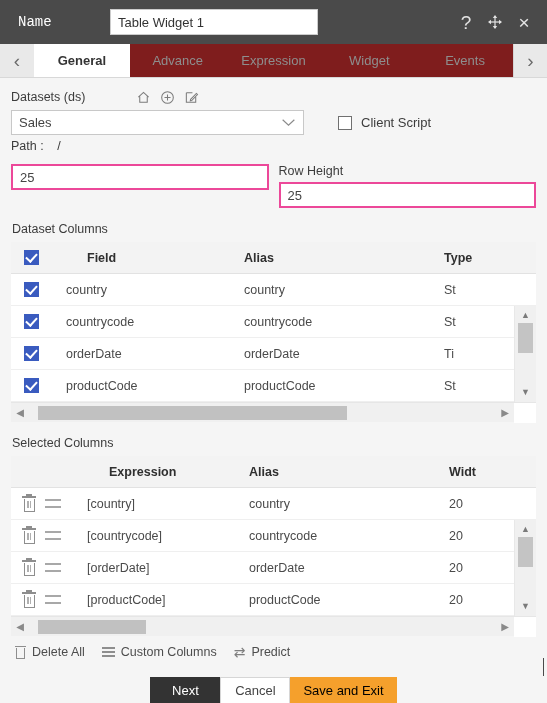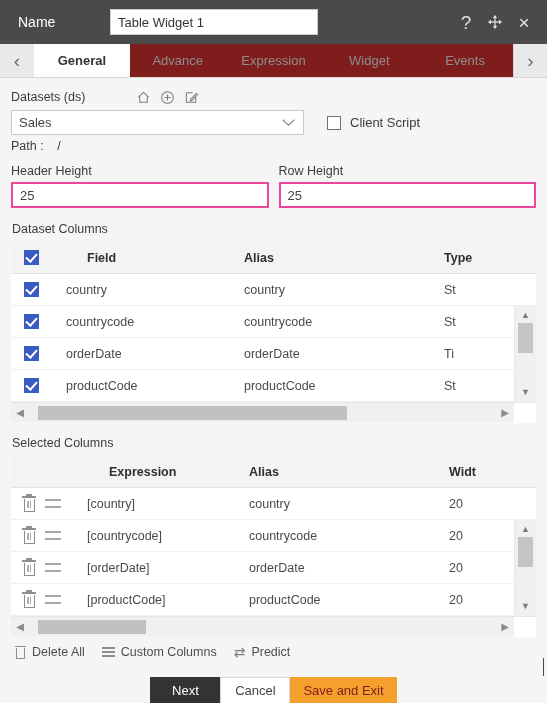--- a/index.html
+++ b/index.html
@@ -12,21 +12,21 @@
     color: #3c3c3c;
     overflow: hidden;
   }
   #app { width: 547px; height: 703px; position: relative; background:#fff; }
 
   
   .titlebar {
     height: 44px; background: #4a4a4a; display: flex; align-items: center;
     padding: 0 12px 0 18px;
   }
-  .title-label { color: #ffffff; font-size: 14px; width: 92px; flex: none; }
+  .title-label { color: #ffffff; font-size: 14px; width: 92px; flex: none; font-family: Liberation Mono, monospace; }
   .title-input {
     width: 208px; height: 26px; background: #ffffff; border: 1px solid #cccccc;
     color: #333; font-size: 13px; padding: 0 7px; font-family: "Liberation Sans", sans-serif;
     line-height: 24px;
   }
   .title-spacer { flex: 1; }
   .title-icons { display: flex; align-items: center; gap: 11px; padding-right: 2px; }
   .ticon { color: #e3e3e3; display: inline-flex; align-items: center; justify-content: center;
            width: 18px; height: 18px; cursor: pointer; }
   .ticon.help { font-size: 19px; line-height: 1; }
@@ -59,21 +59,21 @@
             display: inline-flex; align-items: center; justify-content: center; }
 
   .ds-row { display: flex; align-items: center; margin-top: 3px; }
   .select {
     width: 293px; height: 25px; background: #ffffff; border: 1px solid #c8c8c8;
     display: flex; align-items: center; padding: 0 7px; font-size: 13px; color: #444;
     cursor: pointer;
   }
   .select .val { flex: 1; }
   .select .chev { color: #8a8a8a; font-size: 11px; }
-  .client-script { display: flex; align-items: center; margin-left: 23px; gap: 9px; cursor: pointer; }
+  .client-script { display: flex; align-items: center; margin-left: 34px; gap: 9px; cursor: pointer; }
   .cbox-empty { width: 14px; height: 14px; border: 1px solid #707070; background: #fff; }
 
   .path { font-size: 12.5px; margin-top: 4px; color: #3c3c3c; }
   .path .sep { margin: 0 5px; }
 
   .hr-row { display: flex; margin-top: 11px; gap: 10px; }
   .hr-col { flex: 1; }
   .hr-col label { display: block; font-size: 12.5px; margin-bottom: 4px; }
   .txtinput {
     width: 100%; height: 26px; background: #ffffff; border: 2px solid #ec4899;
@@ -163,21 +163,21 @@
   .ico-lines { width: 13px; height: 10px; display:flex; flex-direction:column; justify-content:space-between; }
   .ico-lines i { display:block; height:1.6px; background:#8e8e8e; }
   .ico-swap { font-size: 14px; color: #7e7e7e; line-height: 1; }
 
   
   .footer { display: flex; align-items: center; justify-content: center; margin-top: 18px; }
   .btn { height: 27px; font-size: 13px; display: inline-flex; align-items: center;
          justify-content: center; cursor: pointer; font-family: "Liberation Sans", sans-serif; }
   .btn-next { width: 70px; background: #333333; color: #ffffff; }
   .btn-cancel { width: 70px; background: #ffffff; color: #444; border: 1px solid #d6d6d6; }
-  .btn-save { padding: 0 13px; background: #f5a02c; color: #7f1d1d; }
+  .btn-save { padding: 0 13px; background: #f5a02c; color: #000000; }
   .caret-mark { position: absolute; right: 3px; bottom: 27px; width: 1px; height: 18px; background: #4a4a4a; }
 </style>
 </head>
 <body>
 
 <div id="app">
 
   <div class="titlebar">
     <span class="title-label">Name</span>
     <input class="title-input" value="Table Widget 1" style="">
@@ -255,21 +255,20 @@
     </div>
 
     <div class="path">
       <span>Path :</span>
       <span class="sep"></span>
       <span>/</span>
     </div>
 
     <div class="hr-row">
       <div class="hr-col">
-        <label>Header Height</label>
         <input class="txtinput" value="25" style="">
       </div>
       <div class="hr-col">
         <label>Row Height</label>
         <input class="txtinput" value="25" style="">
       </div>
     </div>
 
     <div class="section-title">Dataset Columns</div>
     <div class="grid">

